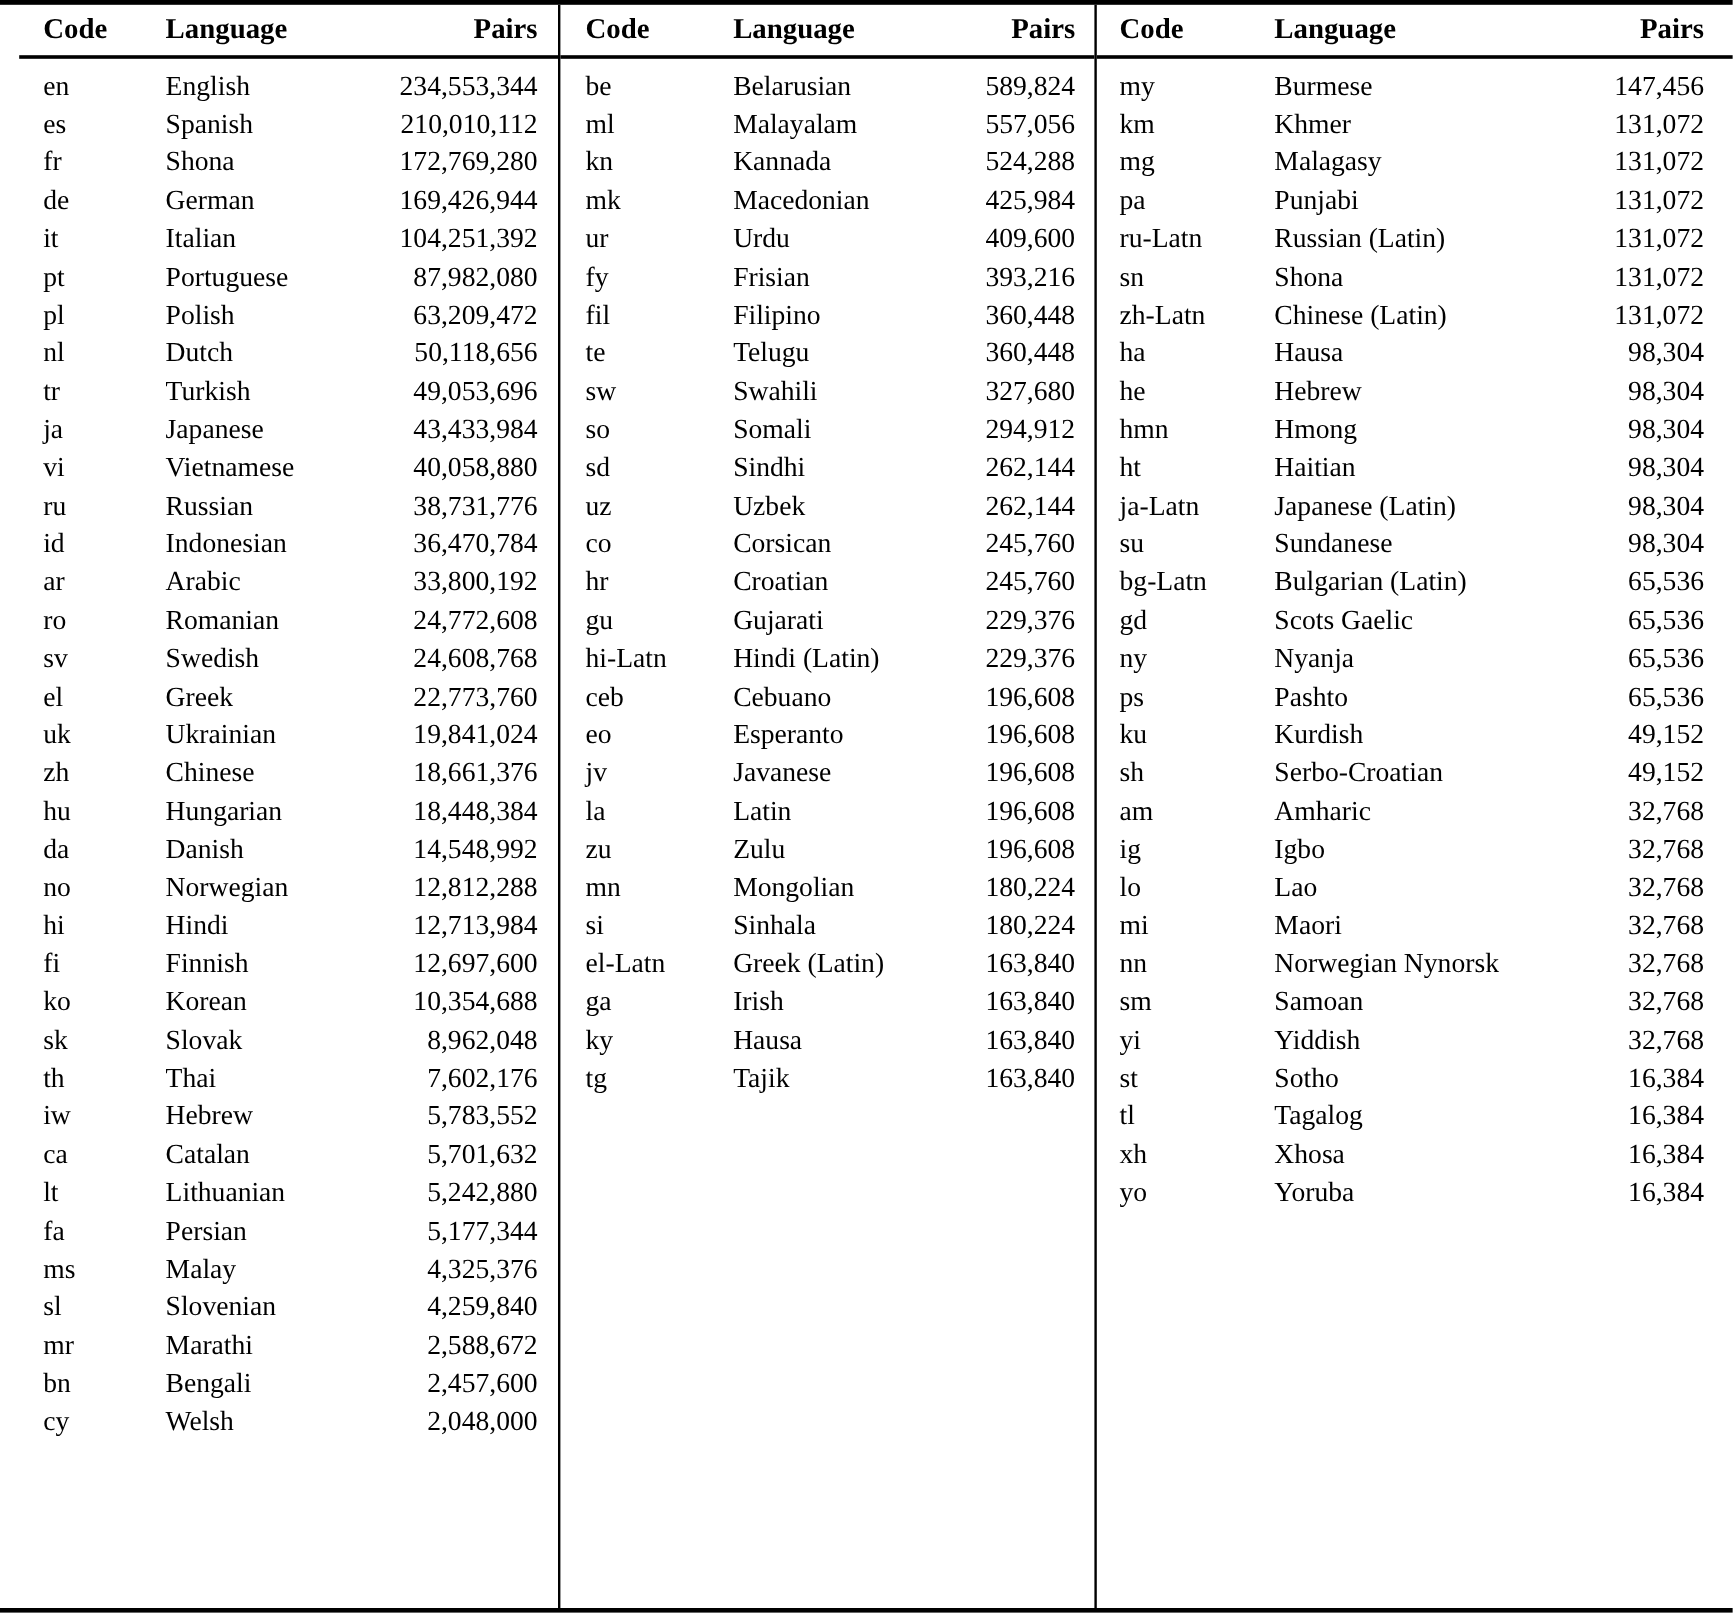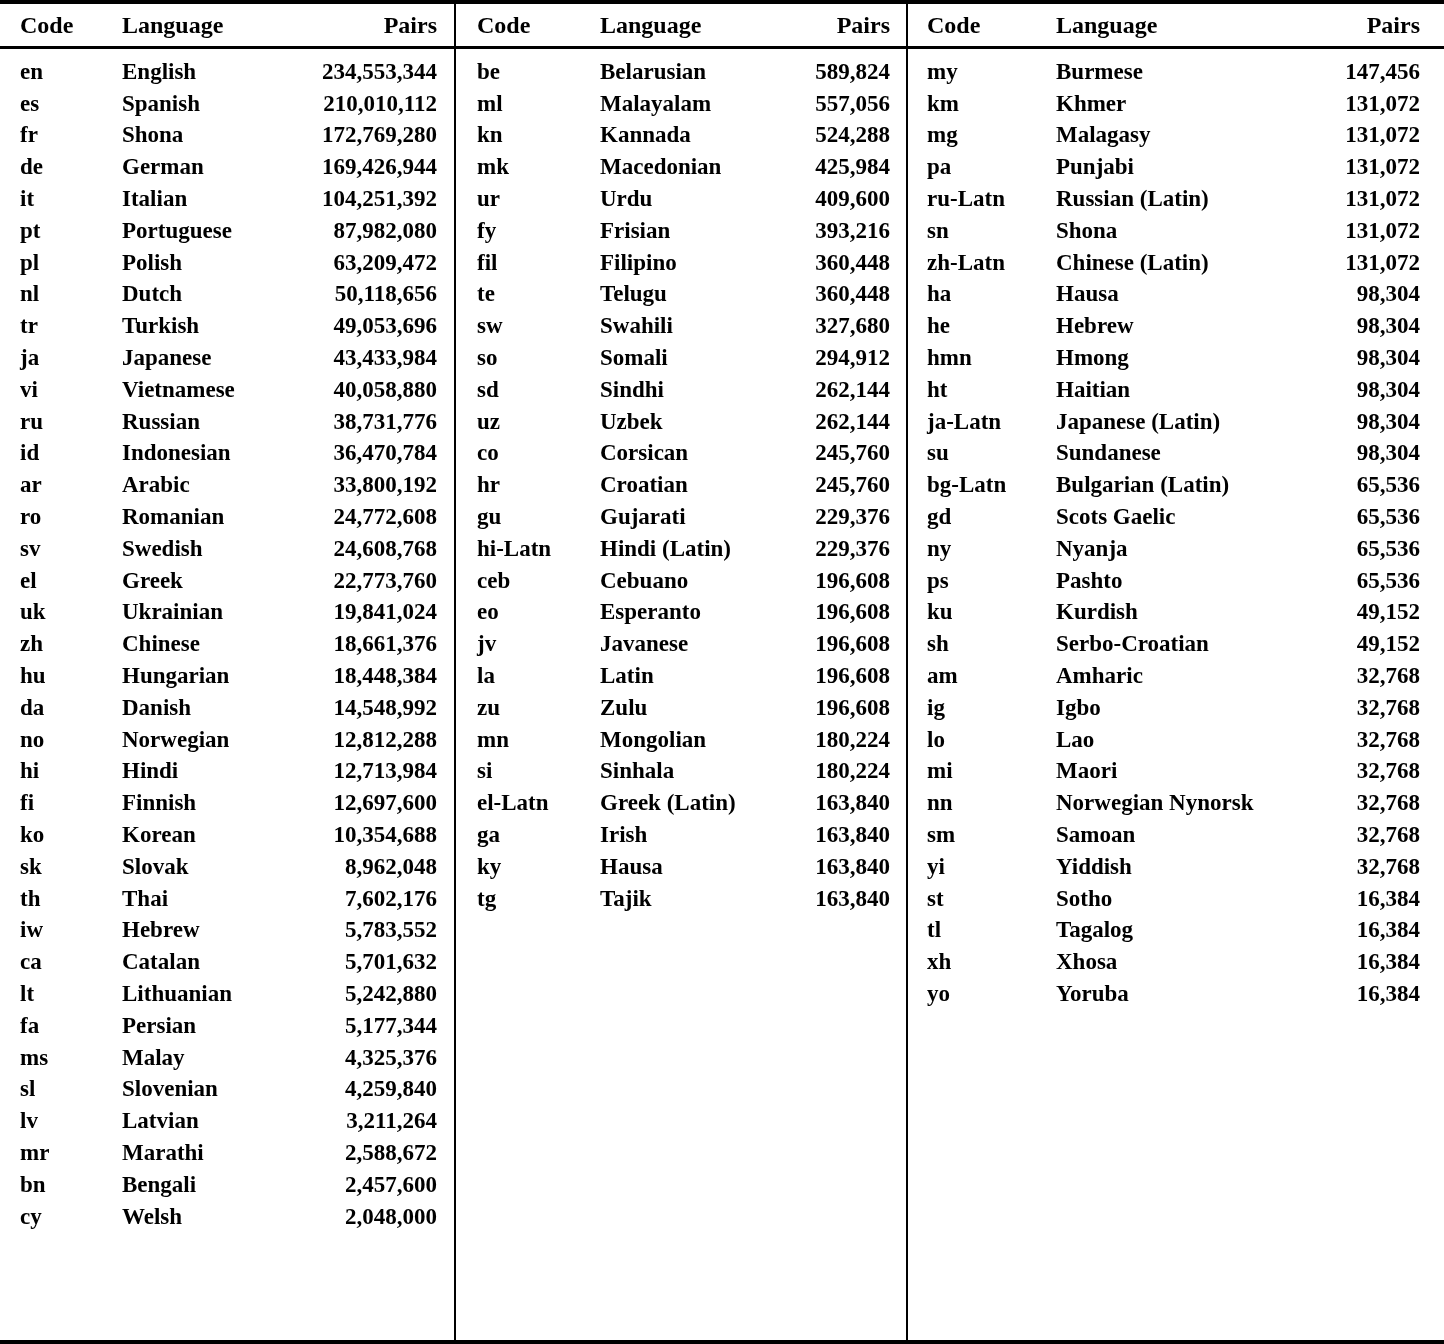--- a/index.html
+++ b/index.html
@@ -18,20 +18,21 @@
     box-sizing: border-box;
     width: 1444px;
     height: 1344px;
     border-top: 4px solid #000;
     border-bottom: 4px solid #000;
   }
   .cols {
     display: flex;
     height: 1336px;
     align-items: stretch;
+    margin-left: 16px;
   }
   .group {
     box-sizing: border-box;
     display: flex;
     flex-direction: column;
   }
   .group-1 { width: 454px; }
   .group-2 { width: 452px; border-left: 2px solid #000; }
   .group-3 { width: 538px; border-left: 2px solid #000; }
 
@@ -40,21 +41,20 @@
     height: 45px;
     border-bottom: 3px solid #000;
     display: grid;
     align-items: center;
     font-weight: bold;
     font-size: 24px;
   }
   .gbody {
     padding-top: 7px;
     flex: 1 1 auto;
-    font-weight: bold;
   }
   .row {
     display: grid;
     align-items: center;
     height: 31.8px;
     font-size: 23px;
   }
   
   .group-1 .ghead, .group-1 .row { padding-left: 20px; padding-right: 17px; grid-template-columns: 102px 170px 1fr; }
   .group-2 .ghead, .group-2 .row { padding-left: 21px; padding-right: 16px; grid-template-columns: 123px 170px 1fr; }
@@ -235,25 +235,20 @@
             <span class="cell-code">ms</span>
             <span class="cell-language">Malay</span>
             <span class="cell-pairs">4,325,376</span>
           </div>
           <div class="row">
             <span class="cell-code">sl</span>
             <span class="cell-language">Slovenian</span>
             <span class="cell-pairs">4,259,840</span>
           </div>
           <div class="row">
-            <span class="cell-code">lv</span>
-            <span class="cell-language">Latvian</span>
-            <span class="cell-pairs">3,211,264</span>
-          </div>
-          <div class="row">
             <span class="cell-code">mr</span>
             <span class="cell-language">Marathi</span>
             <span class="cell-pairs">2,588,672</span>
           </div>
           <div class="row">
             <span class="cell-code">bn</span>
             <span class="cell-language">Bengali</span>
             <span class="cell-pairs">2,457,600</span>
           </div>
           <div class="row">

